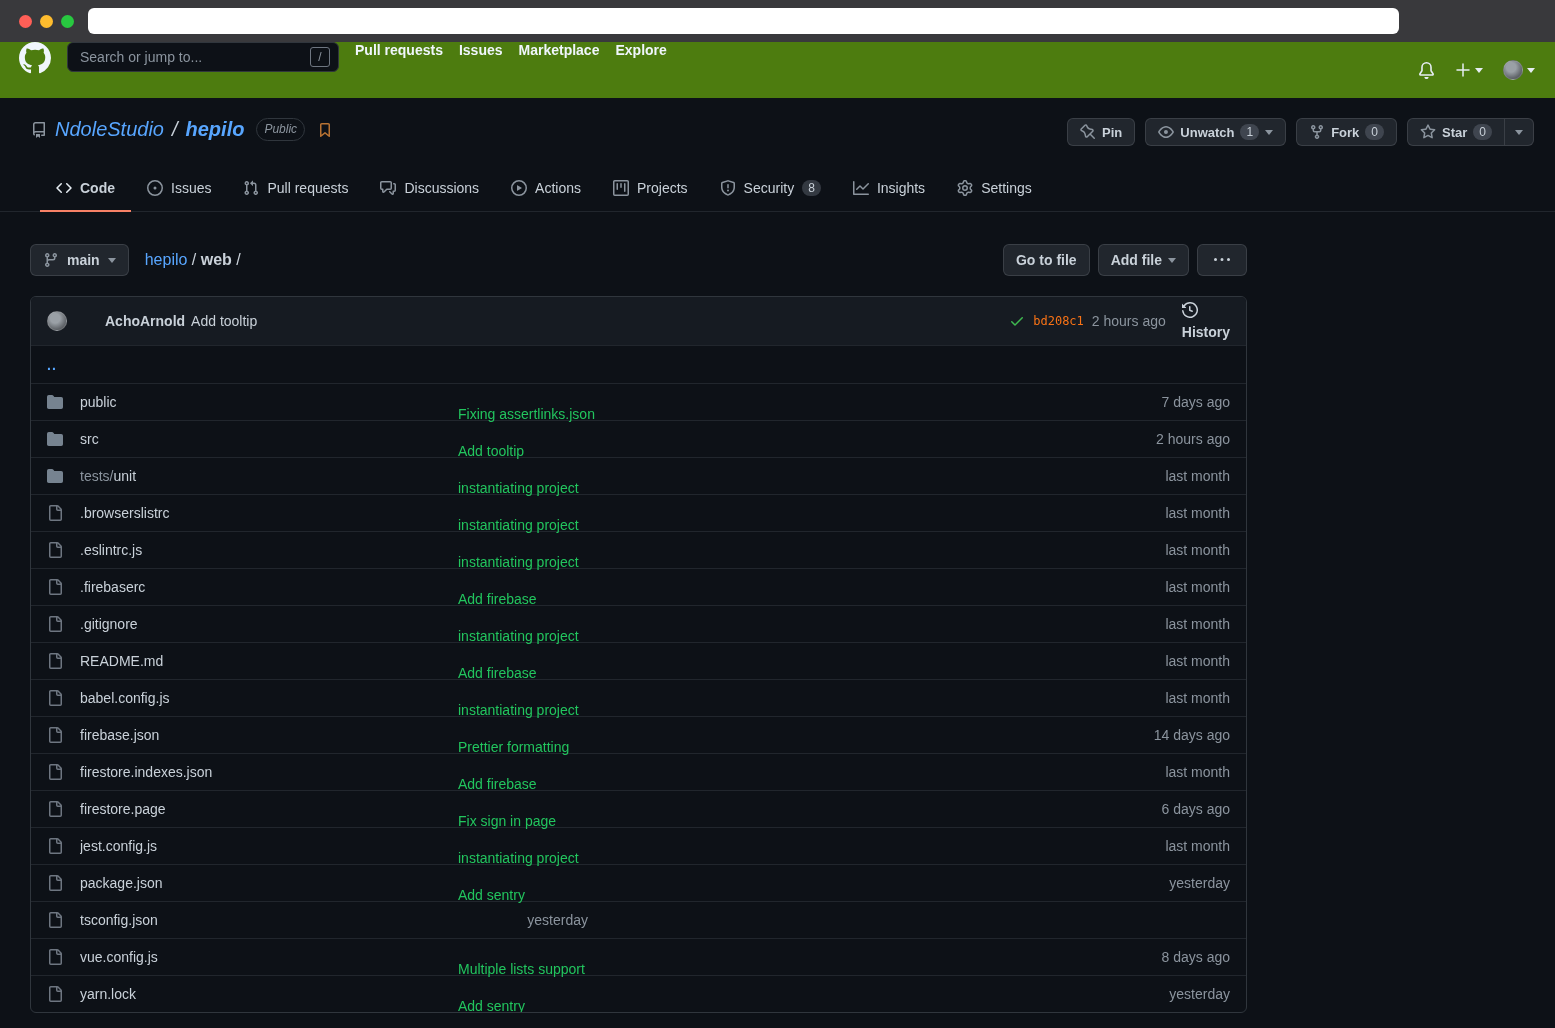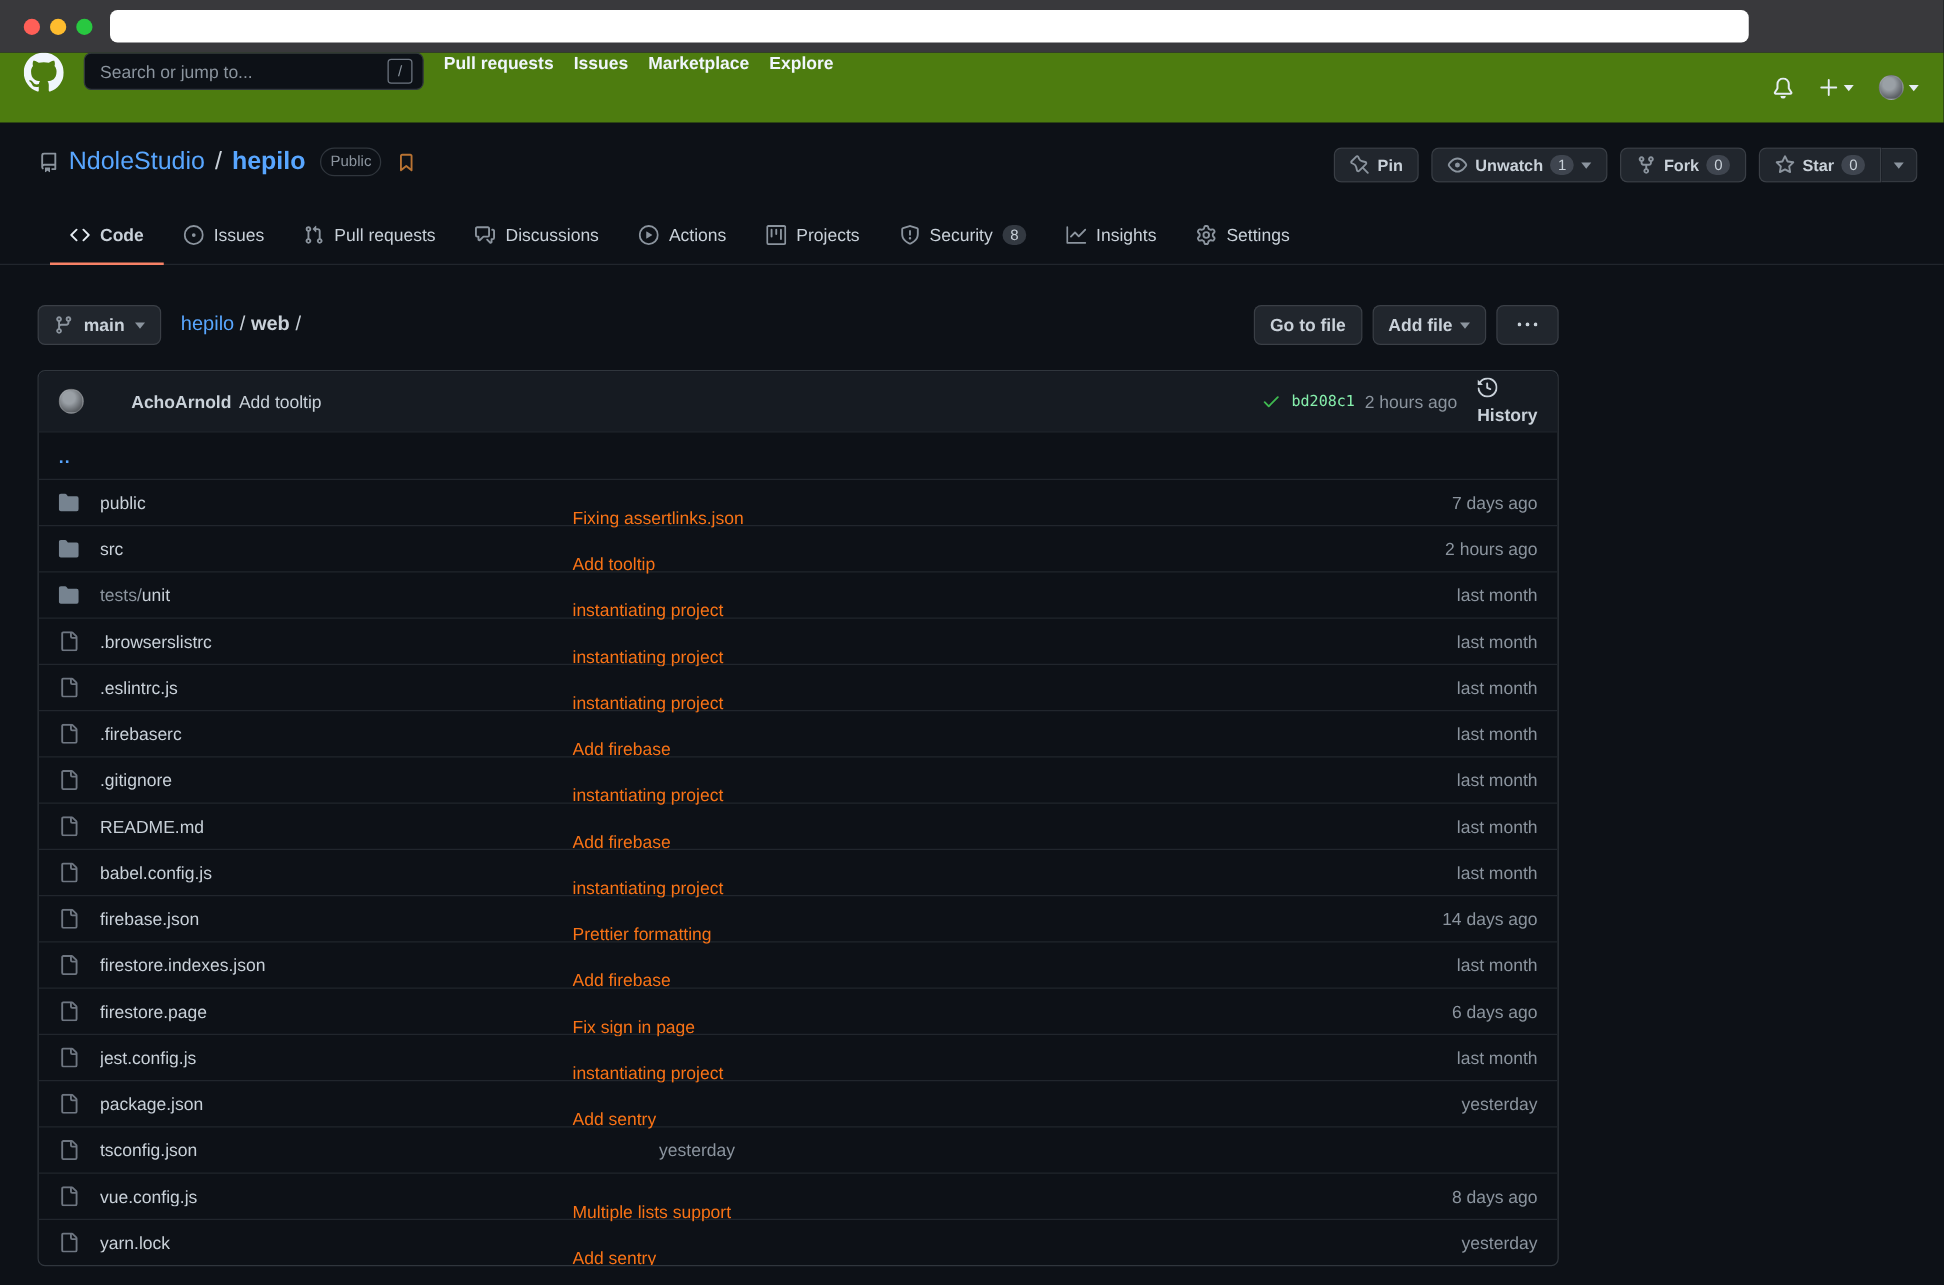--- a/index.html
+++ b/index.html
@@ -24,21 +24,21 @@
   .slash-key { width:20px; height:20px; border:1px solid #6e7681; border-radius:3px; color:#8b949e; font-size:12px; display:flex; align-items:center; justify-content:center; }
   .gh-nav { display:flex; gap:16px; margin-left:16px; }
   .gh-nav a { color:#f0f6fc; font-size:14px; font-weight:700; }
   .gh-right { margin-left:auto; display:flex; align-items:center; gap:20px; color:#e6edf3; }
   .icon-with-caret { display:flex; align-items:center; gap:4px; }
   .caret { width:0; height:0; border-left:4px solid transparent; border-right:4px solid transparent; border-top:5px solid currentColor; display:inline-block; }
   .avatar { width:20px; height:20px; border-radius:50%; background:radial-gradient(circle at 40% 35%, #9aa0a6 0 30%, #5f6368 70%, #3c4043); border:1px solid rgba(255,255,255,.15); }
 
   
   .repo-head { padding:20px 21px 0 31px; display:flex; align-items:flex-start; }
-  .repo-title { display:flex; align-items:center; gap:8px; font-size:20px; color:#8b949e; }
+  .repo-title { display:flex; align-items:center; gap:8px; font-size:20px; color:#8b949e;font-style:italic; }
   .repo-title .owner { color:#58a6ff; }
   .repo-title .sep { color:#c9d1d9; }
   .repo-title .name { color:#58a6ff; font-weight:700; }
   .vis-badge { font-size:12px; color:#8b949e; border:1px solid #30363d; border-radius:2em; padding:1px 7px 2px; line-height:18px; margin-left:4px; }
   .bookmark { color:#b87333; margin-left:4px; }
   .repo-actions { margin-left:auto; display:flex; gap:10px; }
   .btn { height:28px; display:inline-flex; align-items:center; gap:6px; background:#21262d; border:1px solid rgba(240,246,252,0.12); border-radius:6px; color:#c9d1d9; font-size:13px; font-weight:700; padding:0 12px; cursor:pointer; font-family:inherit; }
   .btn .oicon { color:#8b949e; }
   .btn-group { display:inline-flex; }
   .btn-group .btn:first-child { border-top-right-radius:0; border-bottom-right-radius:0; }
@@ -67,32 +67,32 @@
   .kebab-btn { padding:0 16px; color:#c9d1d9; }
 
   
   .file-table { margin-top:20px; border:1px solid #30363d; border-radius:6px; overflow:hidden; background:#0d1117; }
   .commit-head { background:#161b22; height:48px; display:flex; align-items:center; padding:0 16px; font-size:14px; }
   .commit-head .avatar { margin-right:13px; }
   .commit-author { font-weight:700; color:#c9d1d9; margin-right:6px;margin-left:25px; }
   .commit-msg-top { color:#c9d1d9; }
   .commit-right { margin-left:auto; display:flex; align-items:center; gap:8px; }
   .check { color:#3fb950; }
-  .sha { font-family:"DejaVu Sans Mono","Liberation Mono",monospace; font-size:12px; color:#86efac; }
+  .sha { font-family:"DejaVu Sans Mono","Liberation Mono",monospace; font-size:12px; color:#f97316; }
   .commit-time { color:#8b949e; margin-right:8px; }
   .history-link { display:flex; align-items:flex-start; gap:6px; color:#c9d1d9; font-weight:700;flex-direction:column; }
   .up-row { height:38px; display:flex; align-items:center; padding:0 16px; border-top:1px solid #21262d; }
   .up-row a { color:#58a6ff; font-size:14px; font-weight:700; letter-spacing:1px; }
   .trow { height:37px; display:flex; align-items:center; padding:0 16px; border-top:1px solid #21262d; font-size:14px; }
   .ticon { width:16px; margin-right:17px; color:#768390; flex:none; }
   .ticon.f { color:#6e7681; }
   .tname { flex:0 0 362px; margin-right:16px; white-space:nowrap; overflow:hidden; }
   .tname a { color:#c9d1d9; }
   .tname .prefix { color:#8b949e; }
-  .tmsg { flex:1; color:#f97316; white-space:nowrap; overflow:hidden;margin-top:24px; }
+  .tmsg { flex:1; color:#22c55e; white-space:nowrap; overflow:hidden;margin-top:24px; }
   .tdate { width:130px; text-align:right; color:#8b949e; }
 </style>
 </head>
 <body>
 
 <div class="browser-bar">
   <div class="traffic">
     <span class="dot red"></span>
     <span class="dot yellow"></span>
     <span class="dot green"></span>

